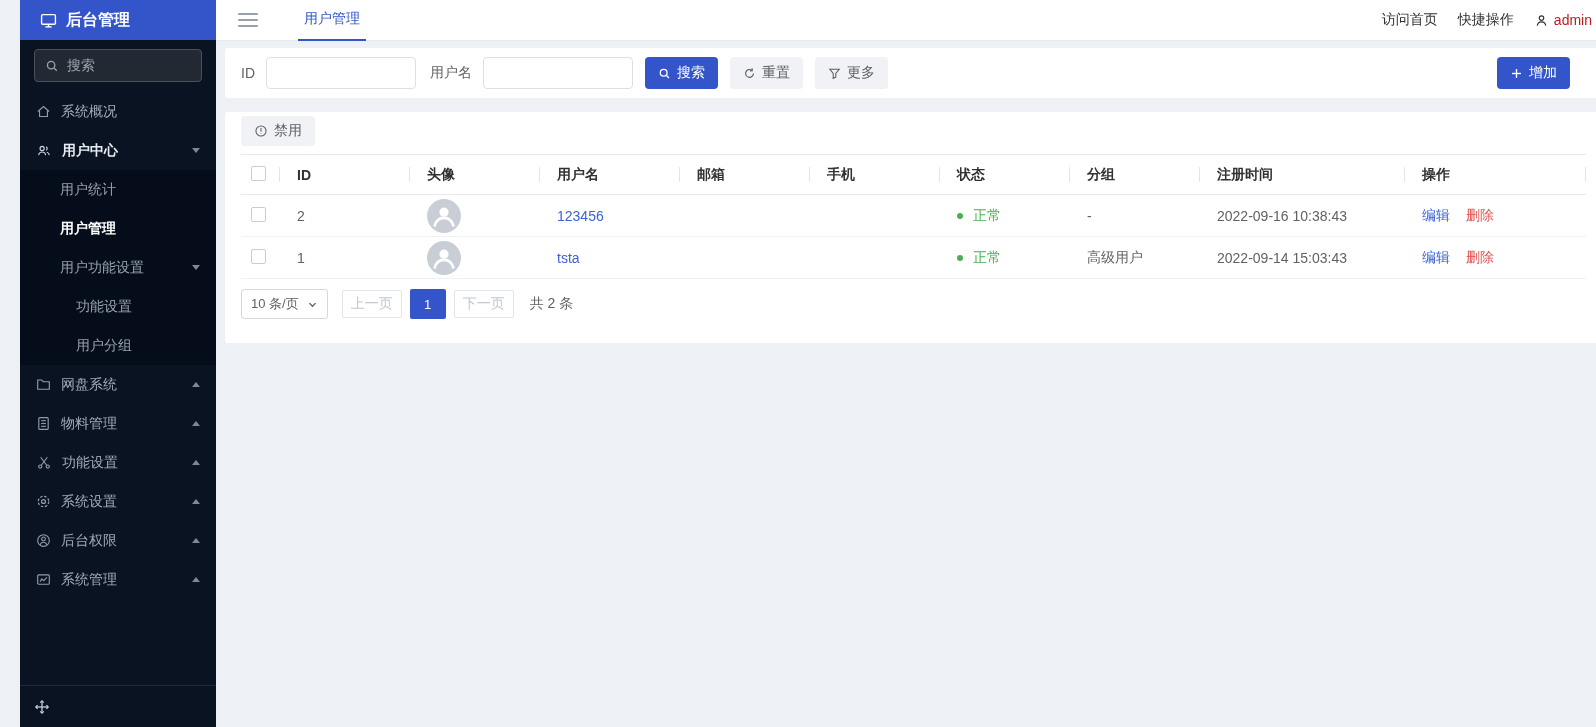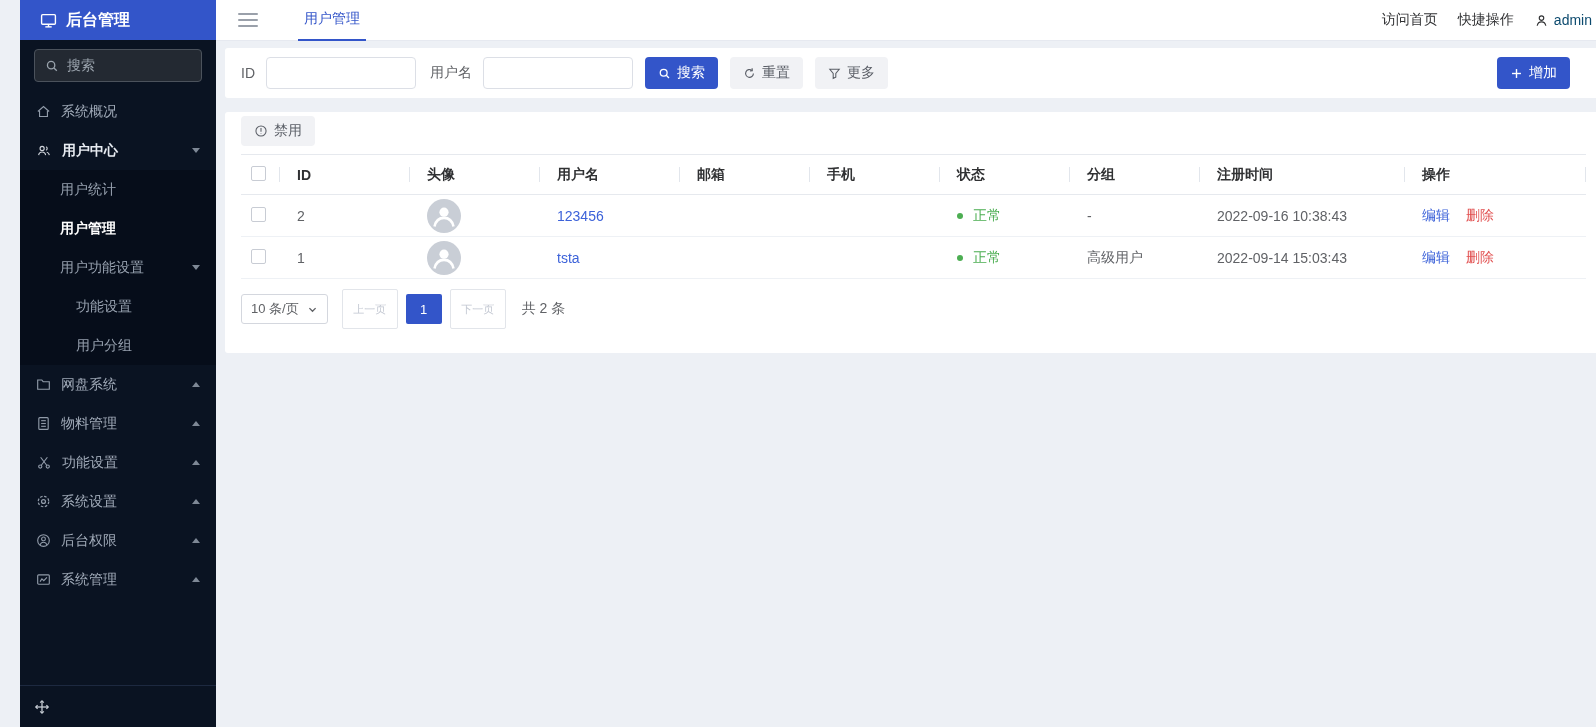--- a/index.html
+++ b/index.html
@@ -28,21 +28,21 @@
   .side-footer { position:absolute; bottom:0; left:0; right:0; height:42px; border-top:1px solid #1D2940; display:flex; align-items:center; padding-left:14px; color:#C6CCD4; }
 
   
   .main { flex:1; display:flex; flex-direction:column; background:#EDF0F5; min-width:0; }
   .topbar { height:41px; background:#fff; border-bottom:1px solid #E6E9F0; display:flex; align-items:center; flex:0 0 41px; }
   .hamburger { margin-left:22px; width:20px; cursor:pointer; display:flex; flex-direction:column; gap:4px; }
   .hamburger i { display:block; height:2px; background:#9AA0AA; border-radius:1px; }
   .tab { margin-left:40px; height:41px; display:flex; align-items:center; padding:0 6px; color:#3355C9; border-bottom:2px solid #3355C9; cursor:pointer; }
   .top-right { margin-left:auto; display:flex; align-items:center; gap:20px; padding-right:24px; }
   .top-link { cursor:pointer; color:#303133; }
-  .top-user { display:flex; align-items:center; gap:5px; cursor:pointer; color:#0c4a6e; }
+  .top-user { display:flex; align-items:center; gap:5px; cursor:pointer; color:#b91c1c; }
 
   .content { flex:1; padding:7px 14px 0 9px; overflow:hidden; }
   .card { background:#fff; border-radius:3px; }
   .filter-card { height:50px; display:flex; align-items:center; padding:0 16px; margin-bottom:14px; }
   .f-label { color:#606266; margin-right:11px; }
   .f-label.second { margin-left:14px; }
   .f-input { width:150px; height:32px; border:1px solid #DCDFE6; border-radius:4px; outline:none; padding:0 10px; font:inherit; color:#303133; }
   .btn { height:32px; border:none; border-radius:4px; display:inline-flex; align-items:center; gap:6px; padding:0 13px; font:inherit; cursor:pointer; }
   .btn-primary { background:#3355C9; color:#fff; }
   .btn-plain { background:#F1F2F5; color:#5A5E66; }
@@ -61,21 +61,21 @@
   .cb { width:15px; height:15px; border:1px solid #C8CCD4; border-radius:2px; background:#fff; display:inline-block; cursor:pointer; }
   .avatar { width:34px; height:34px; border-radius:50%; background:#C9CED6; display:flex; align-items:center; justify-content:center; }
   a.link { color:#3C62D9; text-decoration:none; cursor:pointer; }
   .status { display:inline-flex; align-items:center; gap:10px; color:#4CAE52; }
   .dot { width:6px; height:6px; border-radius:50%; background:#4CAE52; display:inline-block; }
   .op-edit { color:#3C62D9; margin-right:12px; cursor:pointer; }
   .op-del { color:#E14F4F; cursor:pointer; }
 
   .pager { display:flex; align-items:center; margin-top:10px; }
   .page-size { height:30px; border:1px solid #D4D7DE; border-radius:3px; background:#fff; display:flex; align-items:center; gap:8px; padding:0 9px; color:#606266; font-size:13px; cursor:pointer; }
-  .pg-btn { height:40px; min-width:56px; border:1px solid #E2E5EA; background:#fff; color:#C3C8D2; display:flex; align-items:center; justify-content:center; font-size:11px; padding:0 8px; cursor:pointer; border-radius:2px; }
+  .pg-btn { height:28px; min-width:56px; border:1px solid #E2E5EA; background:#fff; color:#C3C8D2; display:flex; align-items:center; justify-content:center; font-size:14px; padding:0 8px; cursor:pointer; border-radius:2px; }
   .pg-btn.prev { margin-left:14px; }
   .pg-page { height:30px; width:36px; background:#3355C9; color:#fff; display:flex; align-items:center; justify-content:center; margin-left:8px; font-size:13px; cursor:pointer; border-radius:2px; }
   .pg-btn.next { margin-left:8px; }
   .pg-total { margin-left:16px; color:#606266; }
 
   svg { display:block; }
 </style>
 </head>
 <body>
 

